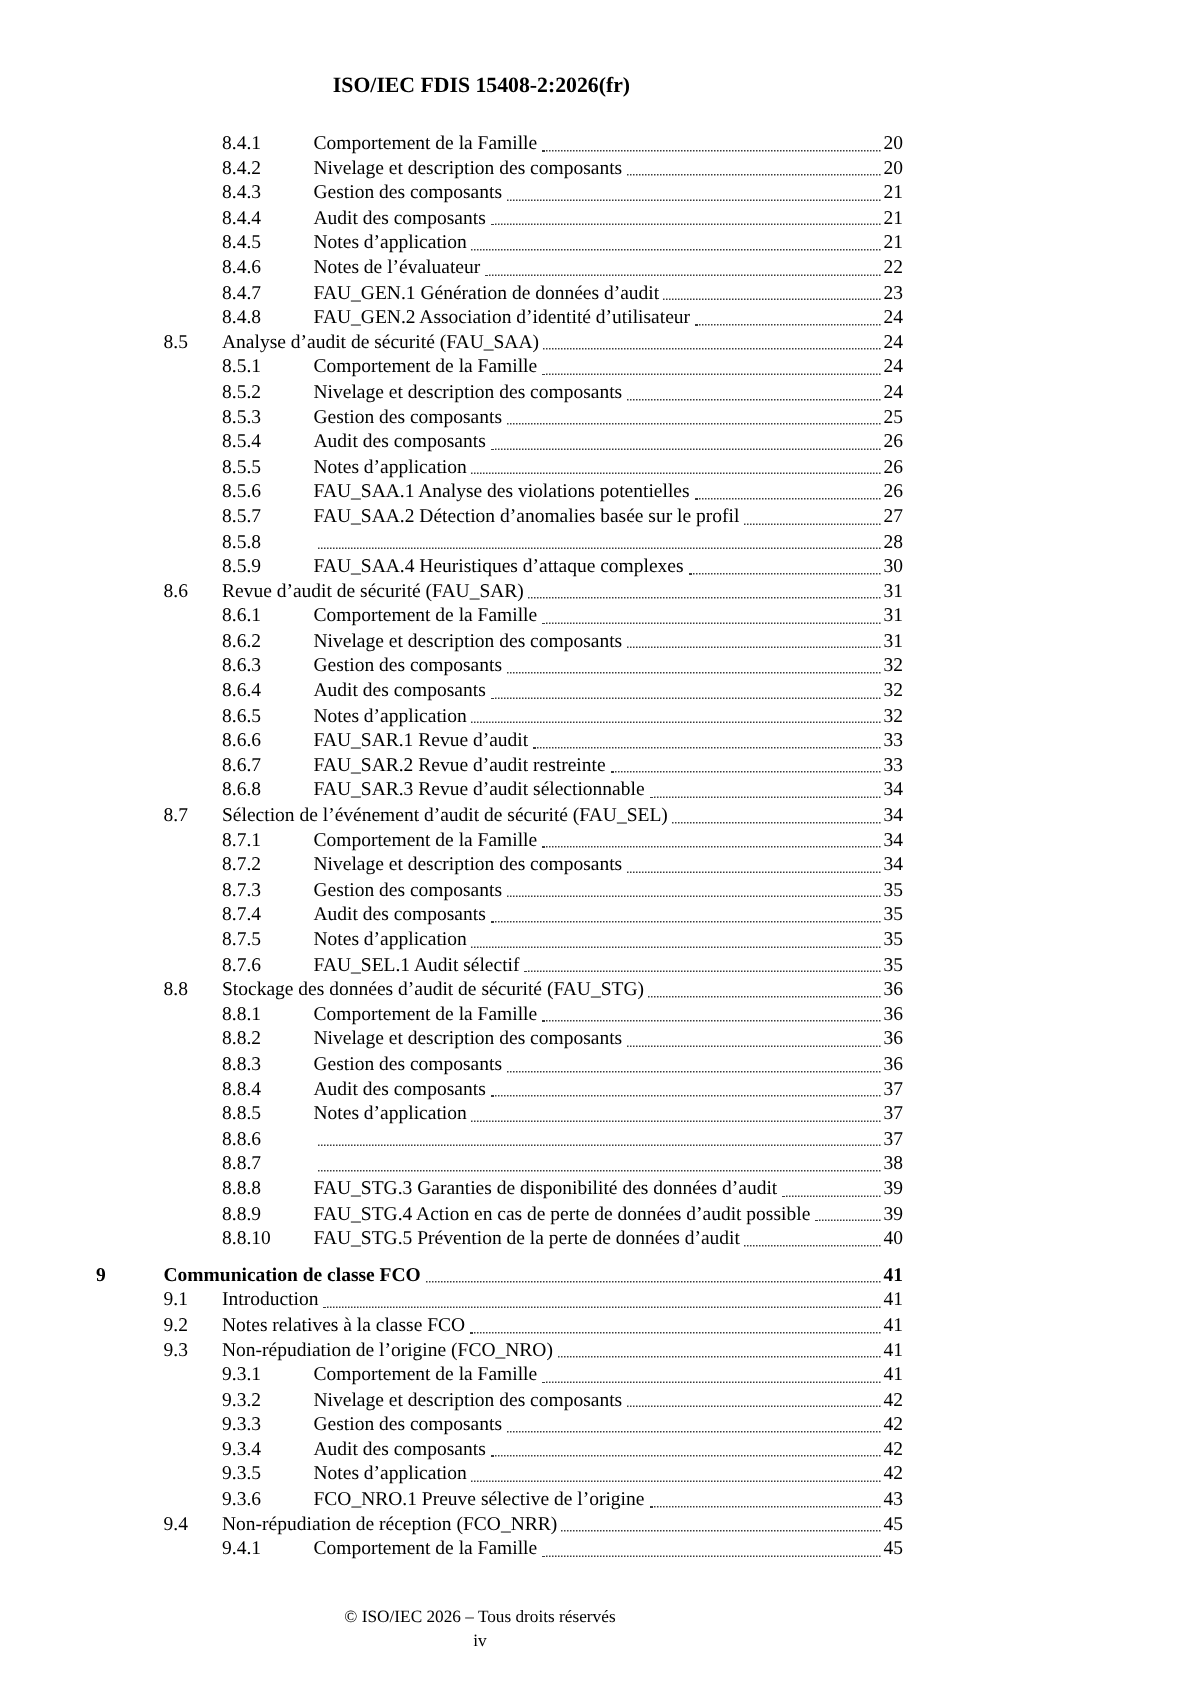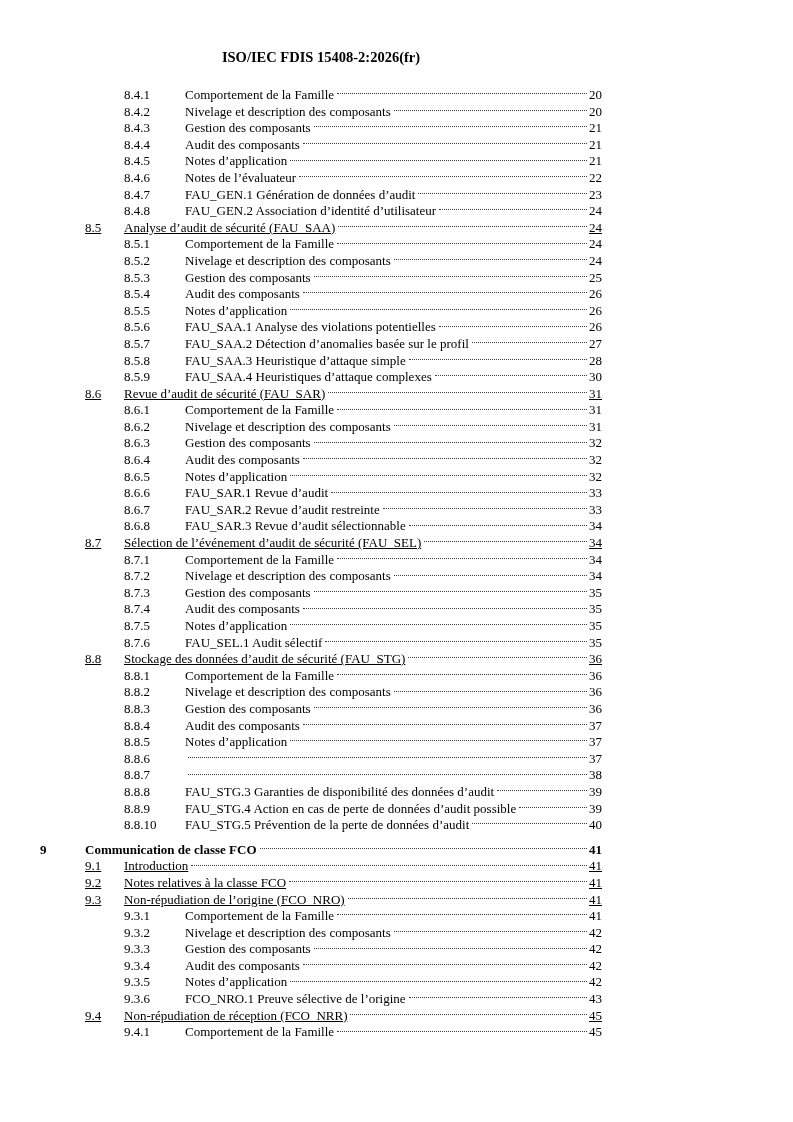--- a/index.html
+++ b/index.html
@@ -19,36 +19,37 @@
   .doc-header {
     text-align: center;
     font-weight: bold;
     font-size: 14.5px;
     line-height: 18px;
     margin-bottom: 21px;
   }
   .toc { width: 100%; }
   .toc-row {
     display: flex;
-    align-items: center;
+    align-items: flex-end;
     font-size: 13px;
     line-height: 16.6px;
+    margin-left: 24px;
   }
   .toc-row .num { flex: none; white-space: nowrap; }
   .toc-row .title { flex: none; white-space: nowrap; }
   .toc-row .leader {
     flex: 1 1 auto;
     min-width: 8px;
     border-bottom: 1.4px dotted #3a3a3a;
     margin: 0 2px 3px 3px;
     height: 1px;
   }
   .toc-row .pagenum { flex: none; white-space: nowrap; }
   .lvl1 .num { width: 45px; }
-  .lvl2 { padding-left: 45px; text-decoration: underline; }
+  .lvl2 { padding-left: 45px; }
   .lvl2 .num { width: 39px; }
   .lvl3 { padding-left: 84px; }
   .lvl3 .num { width: 61px; }
   .bold .num, .bold .title, .bold .pagenum { font-weight: bold; }
   .space-before { margin-top: 8px; }
   .doc-footer {
     position: absolute;
     left: 0; right: 0; bottom: 20px;
     text-align: center;
     font-size: 11.5px;
@@ -153,21 +154,20 @@
     <span class="pagenum">26</span>
   </div>
       <div class="toc-row lvl3">
     <span class="num">8.5.7</span>
     <span class="title">FAU_SAA.2 Détection d’anomalies basée sur le profil</span>
     <span class="leader"></span>
     <span class="pagenum">27</span>
   </div>
       <div class="toc-row lvl3">
     <span class="num">8.5.8</span>
-    <span class="title">FAU_SAA.3 Heuristique d’attaque simple</span>
     <span class="leader"></span>
     <span class="pagenum">28</span>
   </div>
       <div class="toc-row lvl3">
     <span class="num">8.5.9</span>
     <span class="title">FAU_SAA.4 Heuristiques d’attaque complexes</span>
     <span class="leader"></span>
     <span class="pagenum">30</span>
   </div>
       <div class="toc-row lvl2">
@@ -397,13 +397,17 @@
     <span class="pagenum">45</span>
   </div>
       <div class="toc-row lvl3">
     <span class="num">9.4.1</span>
     <span class="title">Comportement de la Famille</span>
     <span class="leader"></span>
     <span class="pagenum">45</span>
   </div>
     </div>
 
+  <div class="doc-footer">
+    <div>© ISO/IEC 2026 – Tous droits réservés</div>
+    <div>iv</div>
+  </div>
 </div>
 
 </body></html>

